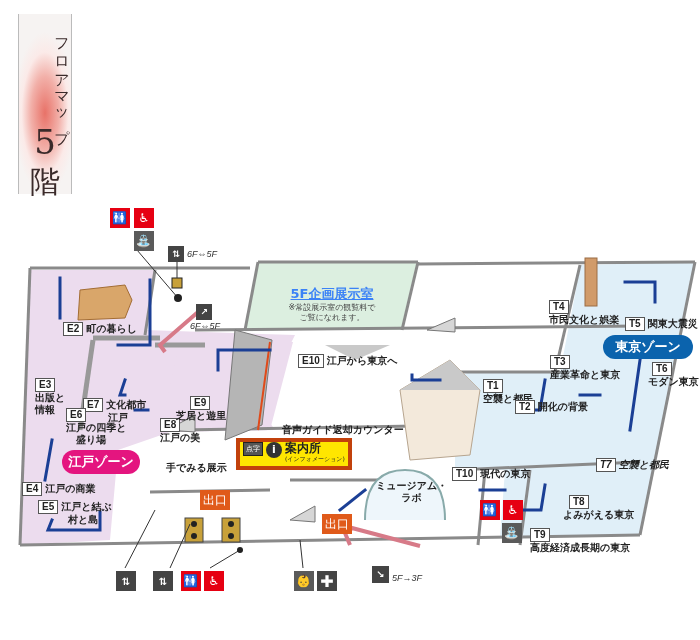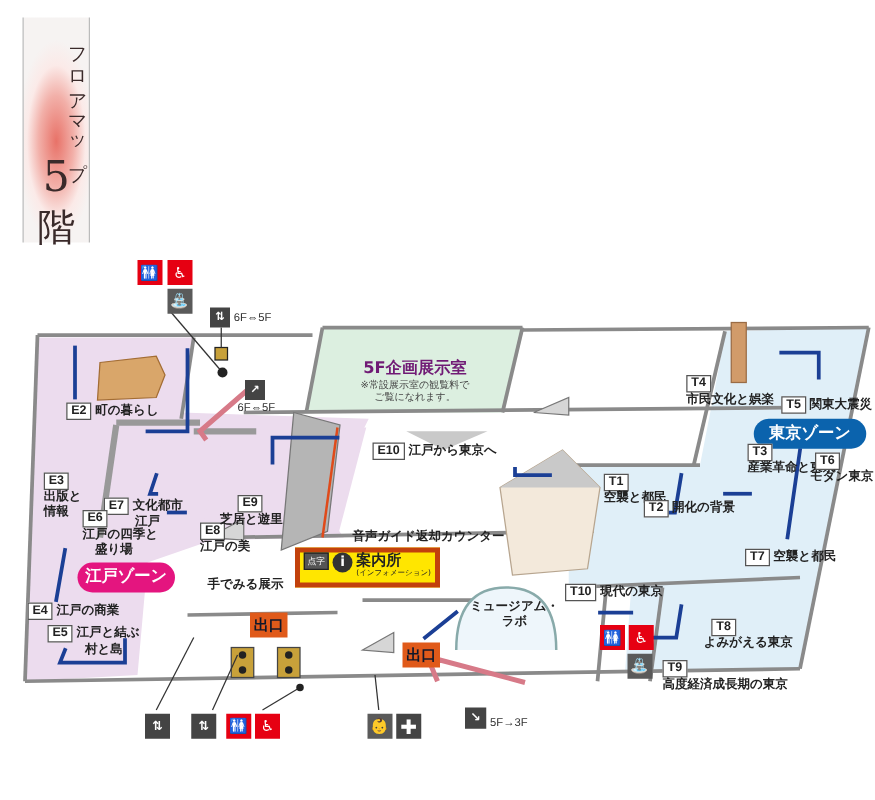--- a/index.html
+++ b/index.html
@@ -21,32 +21,32 @@
     font-family:"DejaVu Serif","Liberation Serif",serif; font-size:30px; color:#3a2a2a; }
 
   
   .code { display:inline-block; border:1px solid #555; background:#fff; font-size:10px;
           line-height:12px; padding:0 3px; margin-right:3px; font-family:"Liberation Sans",sans-serif; color:#222; }
   .lbl { font-size:10px; font-weight:bold; line-height:12px; color:#222; white-space:nowrap; }
   .lbl-block { font-size:10px; font-weight:bold; line-height:12px; color:#222; }
   .zone-pill { color:#fff; font-weight:bold; font-size:13px; border-radius:13px; text-align:center; line-height:24px; height:24px; }
   .zone-edo { background:#e4157f; }
   .zone-tokyo { background:#0b63ad; }
-  .exit { background:#e05a1a; color:#0f172a; font-weight:bold; font-size:12px; text-align:left; line-height:20px; padding:0 3px; }
+  .exit { background:#e05a1a; color:#ffffff; font-weight:normal; font-size:12px; text-align:left; line-height:20px; padding:0 3px; }
   .icon-box { width:20px; height:20px; display:flex; align-items:center; justify-content:center; color:#fff; font-size:12px; font-weight:bold; }
   .ic-red { background:#e60012; }
   .ic-gray { background:#5a5a5a; }
   .ic-dgray { background:#444; }
-  .small { font-size:9px; color:#333; font-family:"Liberation Sans",sans-serif; }
+  .small { font-size:9px; color:#333; font-family:"Liberation Sans",sans-serif;font-style:italic; }
   .info-box { background:#ffe600; border:4px solid #c2410c; height:24px; display:flex; align-items:flex-start; padding:0 3px; }
   .info-i { width:16px; height:16px; border-radius:50%; background:#333; color:#fff; font-size:11px; font-weight:bold; text-align:center; line-height:16px; margin:0 3px; }
   .braille { background:#555; color:#fff; font-size:7px; padding:1px 2px; border:1px solid #222; }
   .info-main { font-size:12px; font-weight:bold; line-height:13px; }
   .info-sub { font-size:6px; line-height:7px; }
-  .room-title { font-size:13px; font-weight:bold; color:#701a75; text-align:center; }
+  .room-title { font-size:13px; font-weight:bold; color:#3b82f6; text-align:center;text-decoration:underline; }
   .room-note { font-size:8px; color:#444; text-align:center; line-height:10px; }
 </style>
 </head>
 <body>
 
 <svg id="map-svg" viewBox="0 0 700 640">
 
   <polygon points="30,268 695,262 640,535 20,545" fill="#ffffff"></polygon>
 
   <polygon points="30,270 155,270 150,300 145,330 295,335 290,345 268,420 275,430 170,432 118,450 110,540 20,545" fill="#ecdcee"></polygon>
@@ -171,21 +171,21 @@
   <div class="icon-box ic-dgray" style="width:16px;height:16px;font-size:9px;">↗</div>
 </div>
 <div class="abs small" style="left:190px;top:321px;">6F⇔5F</div>
 
 <div class="abs" style="left:262px;top:285px;width:140px;">
   <div class="room-title">5F企画展示室</div>
   <div class="room-note">※常設展示室の観覧料で</div>
   <div class="room-note">ご覧になれます。</div>
 </div>
 
-<div class="abs lbl" style="left:53px;top:322px;">
+<div class="abs lbl" style="left:63px;top:322px;">
   <span class="code">E2</span><span>町の暮らし</span>
 </div>
 <div class="abs lbl-block" style="left:35px;top:378px;">
   <span class="code">E3</span><br>
   <span>出版と</span><br>
   <span>情報</span>
 </div>
 <div class="abs lbl-block" style="left:83px;top:358px;margin-top:40px;">
   <span class="code">E7</span><span>文化都市</span><br>
   <span style="padding-left:25px;">江戸</span>
@@ -217,36 +217,36 @@
 <div class="abs zone-pill zone-edo" style="left:62px;top:450px;width:78px;">江戸ゾーン</div>
 <div class="abs zone-pill zone-tokyo" style="left:603px;top:335px;width:90px;">東京ゾーン</div>
 
 <div class="abs lbl-block" style="left:549px;top:300px;">
   <span class="code">T4</span><br>
   <span>市民文化と娯楽</span>
 </div>
 <div class="abs lbl" style="left:625px;top:317px;">
   <span class="code">T5</span><span>関東大震災</span>
 </div>
-<div class="abs lbl-block" style="left:550px;top:355px;margin-left:48px;">
+<div class="abs lbl-block" style="left:550px;top:355px;">
   <span class="code">T3</span><br>
   <span>産業革命と東京</span>
 </div>
 <div class="abs lbl-block" style="left:648px;top:362px;">
   <span class="code" style="margin-left:4px;">T6</span><br>
   <span>モダン東京</span>
 </div>
 <div class="abs lbl-block" style="left:483px;top:379px;">
   <span class="code">T1</span><br>
   <span>空襲と都民</span>
 </div>
 <div class="abs lbl" style="left:515px;top:400px;">
   <span class="code">T2</span><span>開化の背景</span>
 </div>
-<div class="abs lbl" style="left:596px;top:439px;">
+<div class="abs lbl" style="left:596px;top:458px;font-style:italic;">
   <span class="code">T7</span><span>空襲と都民</span>
 </div>
 <div class="abs lbl" style="left:452px;top:467px;">
   <span class="code">T10</span><span>現代の東京</span>
 </div>
 <div class="abs lbl-block" style="left:563px;top:495px;">
   <span class="code" style="margin-left:6px;">T8</span><br>
   <span>よみがえる東京</span>
 </div>
 <div class="abs lbl-block" style="left:530px;top:528px;">

